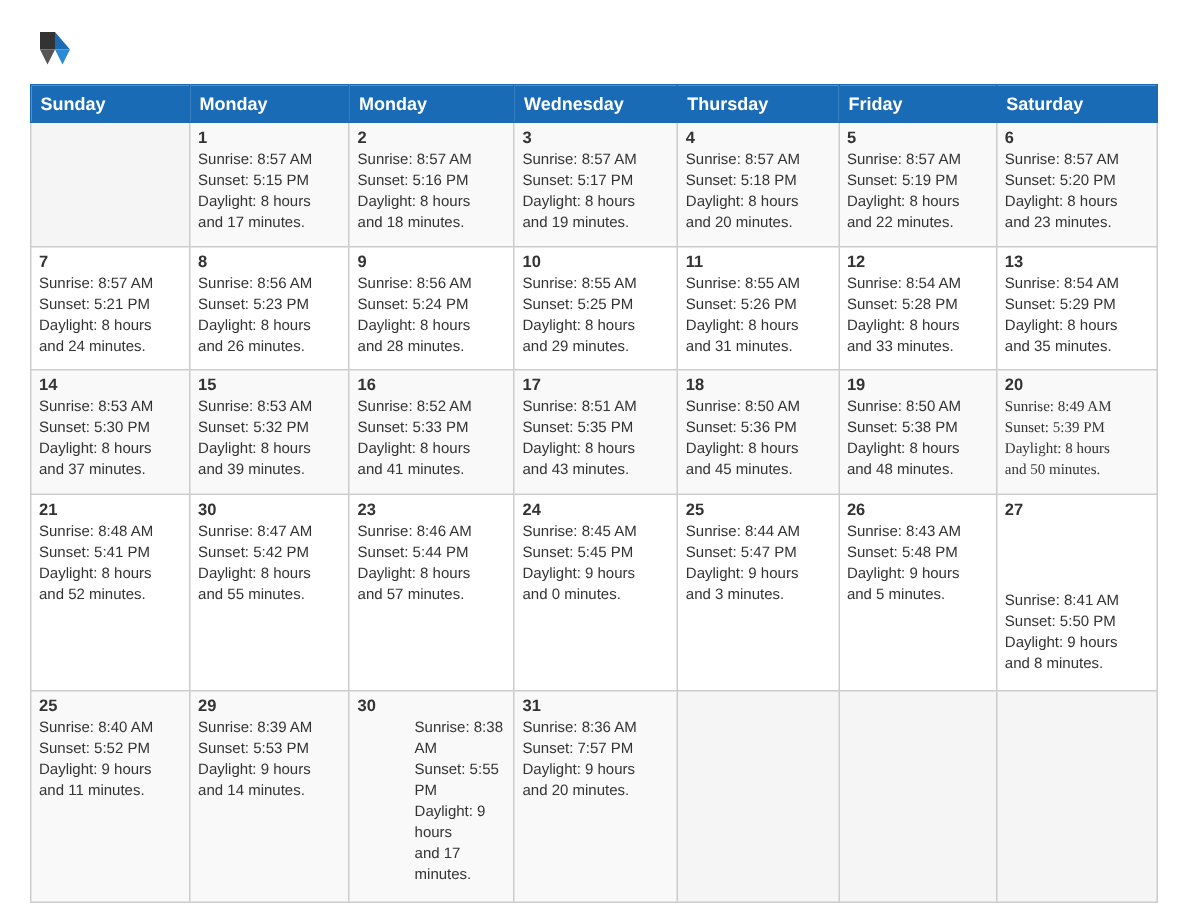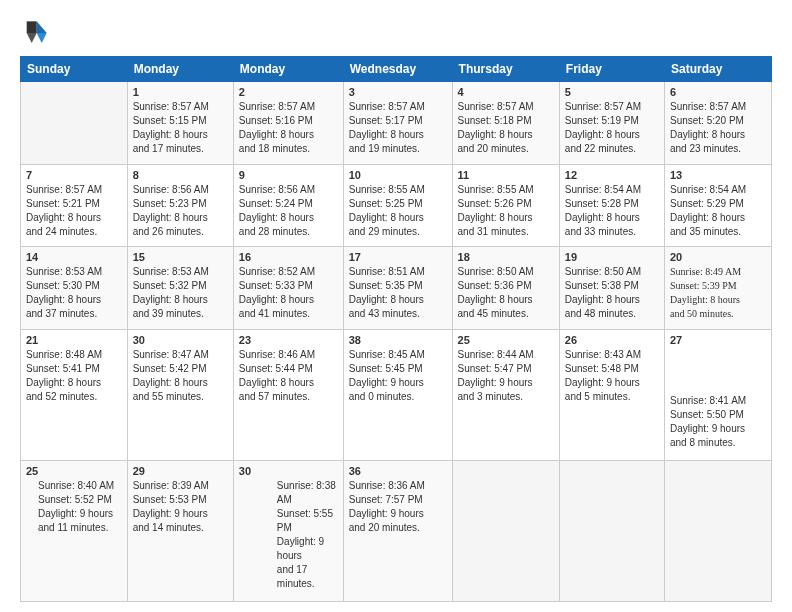--- a/index.html
+++ b/index.html
@@ -299,21 +299,21 @@
 and 55 minutes.</div>
           </td>
           <td>
             <span class="day-num">23</span>
             <div class="day-info" style="white-space: pre-line;">Sunrise: 8:46 AM
 Sunset: 5:44 PM
 Daylight: 8 hours
 and 57 minutes.</div>
           </td>
           <td>
-            <span class="day-num">38</span>
+            <span class="day-num">24</span>
             <div class="day-info" style="white-space: pre-line;">Sunrise: 8:45 AM
 Sunset: 5:45 PM
 Daylight: 9 hours
 and 0 minutes.</div>
           </td>
           <td>
             <span class="day-num">25</span>
             <div class="day-info" style="white-space: pre-line;">Sunrise: 8:44 AM
 Sunset: 5:47 PM
 Daylight: 9 hours
@@ -330,41 +330,41 @@
             <span class="day-num">27</span>
             <div class="day-info" style="white-space: pre-line; margin-top: 48px;">Sunrise: 8:41 AM
 Sunset: 5:50 PM
 Daylight: 9 hours
 and 8 minutes.</div>
           </td>
         </tr>
         <tr>
           <td>
             <span class="day-num">25</span>
-            <div class="day-info" style="white-space: pre-line; margin-left: 12px;">Sunrise: 8:40 AM
+            <div class="day-info" style="white-space: pre-line;">Sunrise: 8:40 AM
 Sunset: 5:52 PM
 Daylight: 9 hours
 and 11 minutes.</div>
           </td>
           <td>
             <span class="day-num">29</span>
             <div class="day-info" style="white-space: pre-line;">Sunrise: 8:39 AM
 Sunset: 5:53 PM
 Daylight: 9 hours
 and 14 minutes.</div>
           </td>
           <td>
             <span class="day-num">30</span>
             <div class="day-info" style="white-space: pre-line; margin-left: 38px;">Sunrise: 8:38 AM
 Sunset: 5:55 PM
 Daylight: 9 hours
 and 17 minutes.</div>
           </td>
           <td>
-            <span class="day-num">36</span>
+            <span class="day-num">31</span>
             <div class="day-info" style="white-space: pre-line;">Sunrise: 8:36 AM
 Sunset: 7:57 PM
 Daylight: 9 hours
 and 20 minutes.</div>
           </td>
           <td class="empty"></td>
           <td class="empty"></td>
           <td class="empty"></td>
         </tr>
       </tbody>

